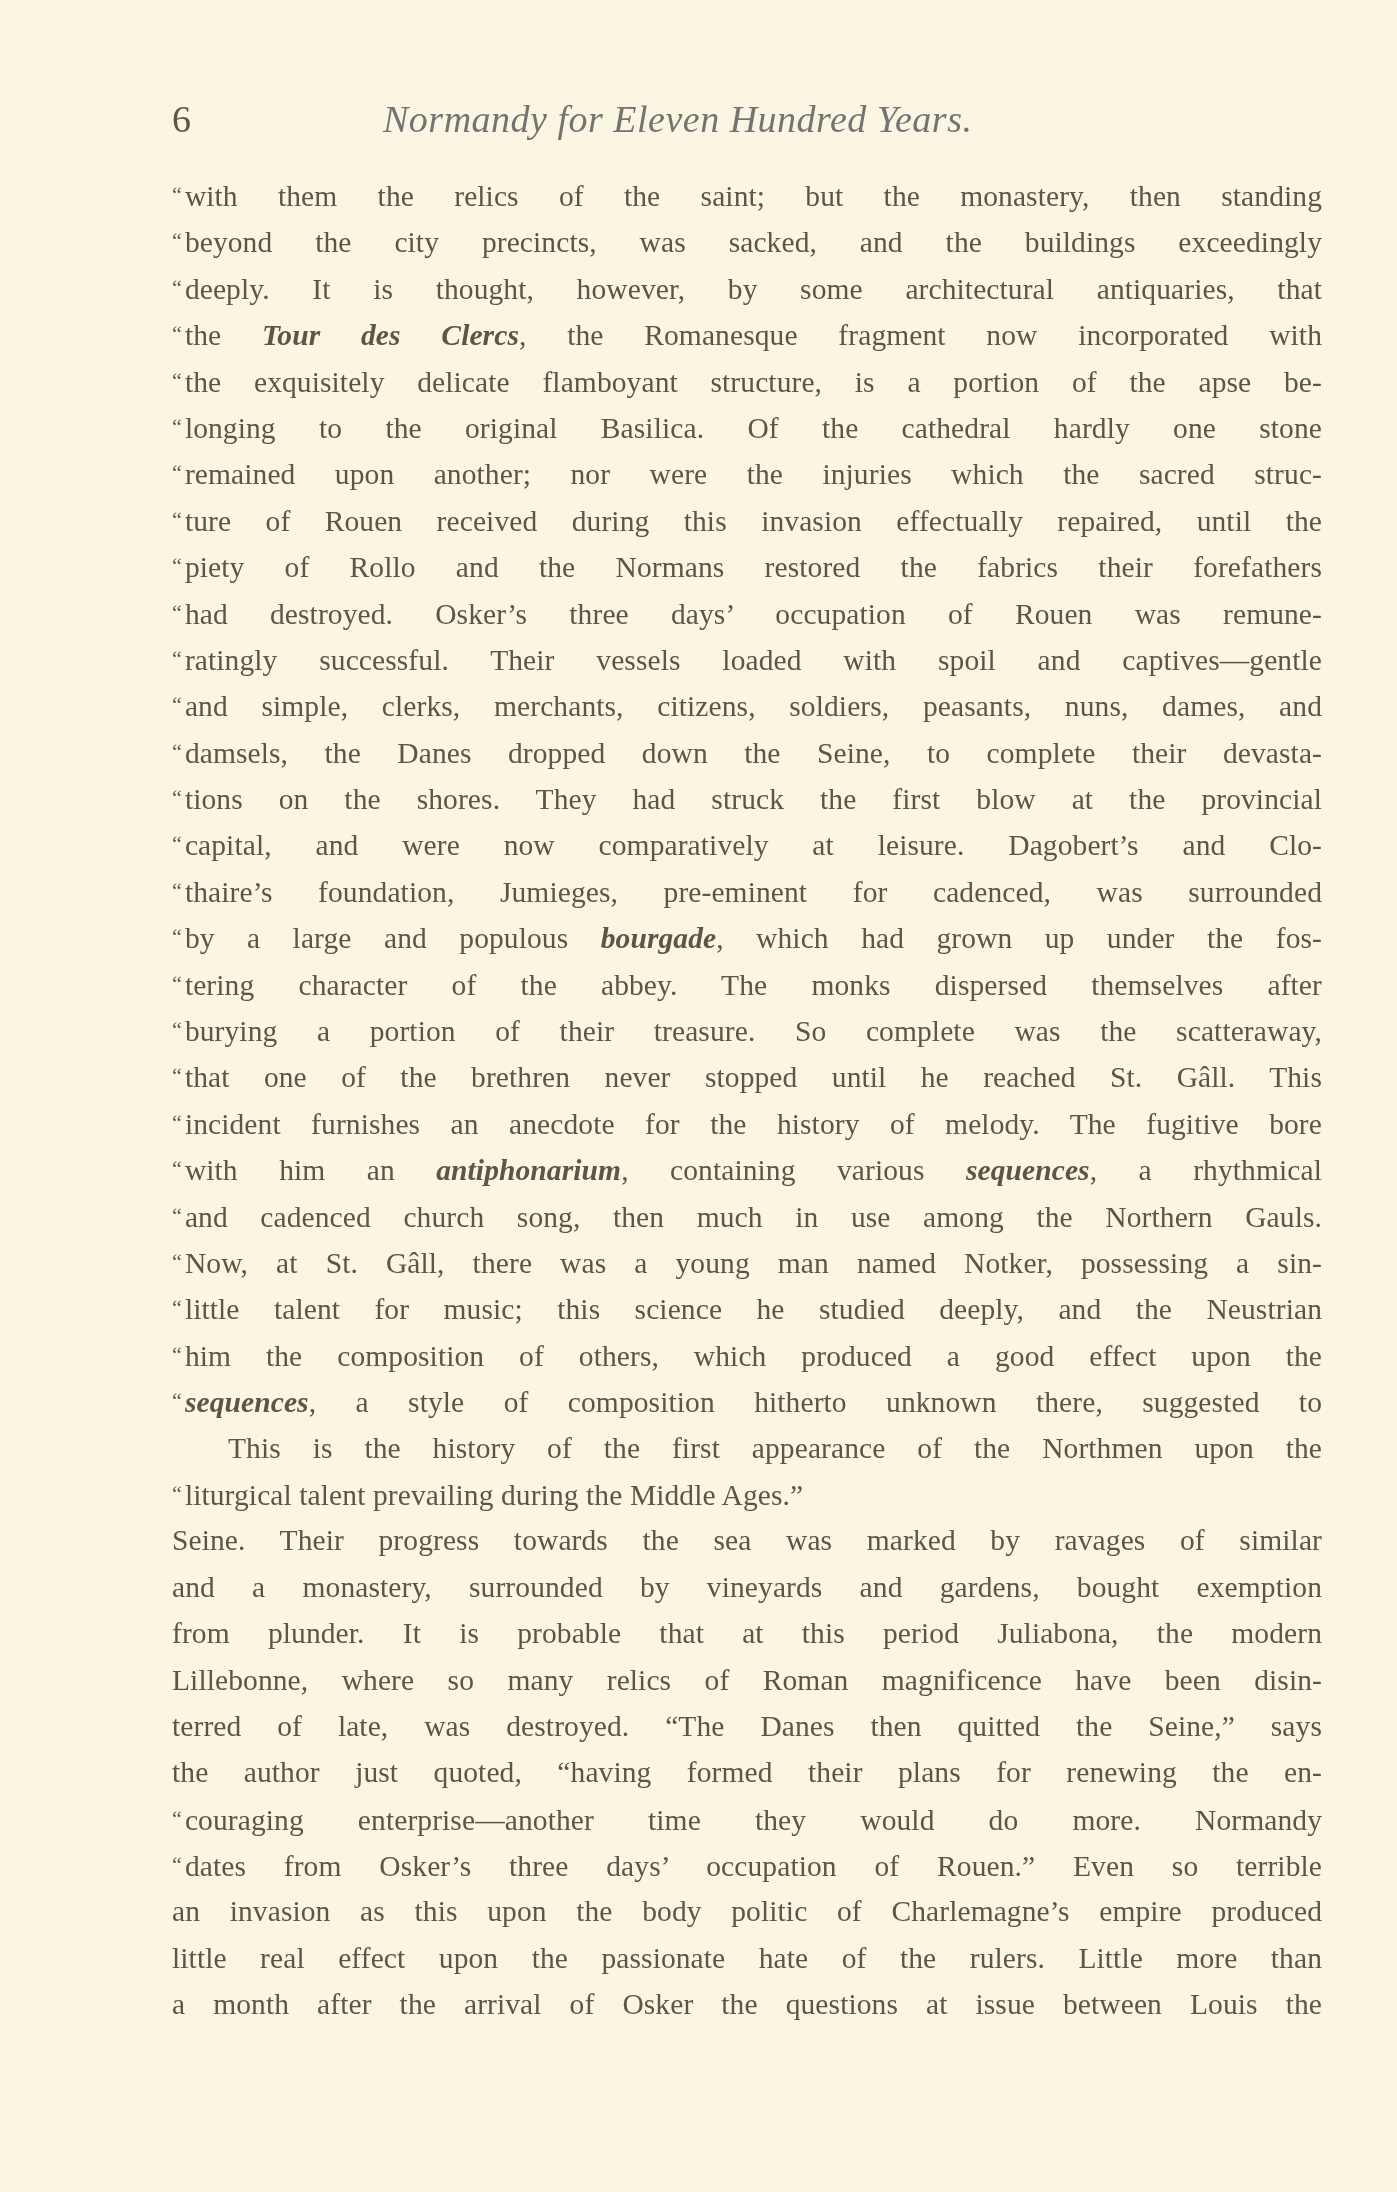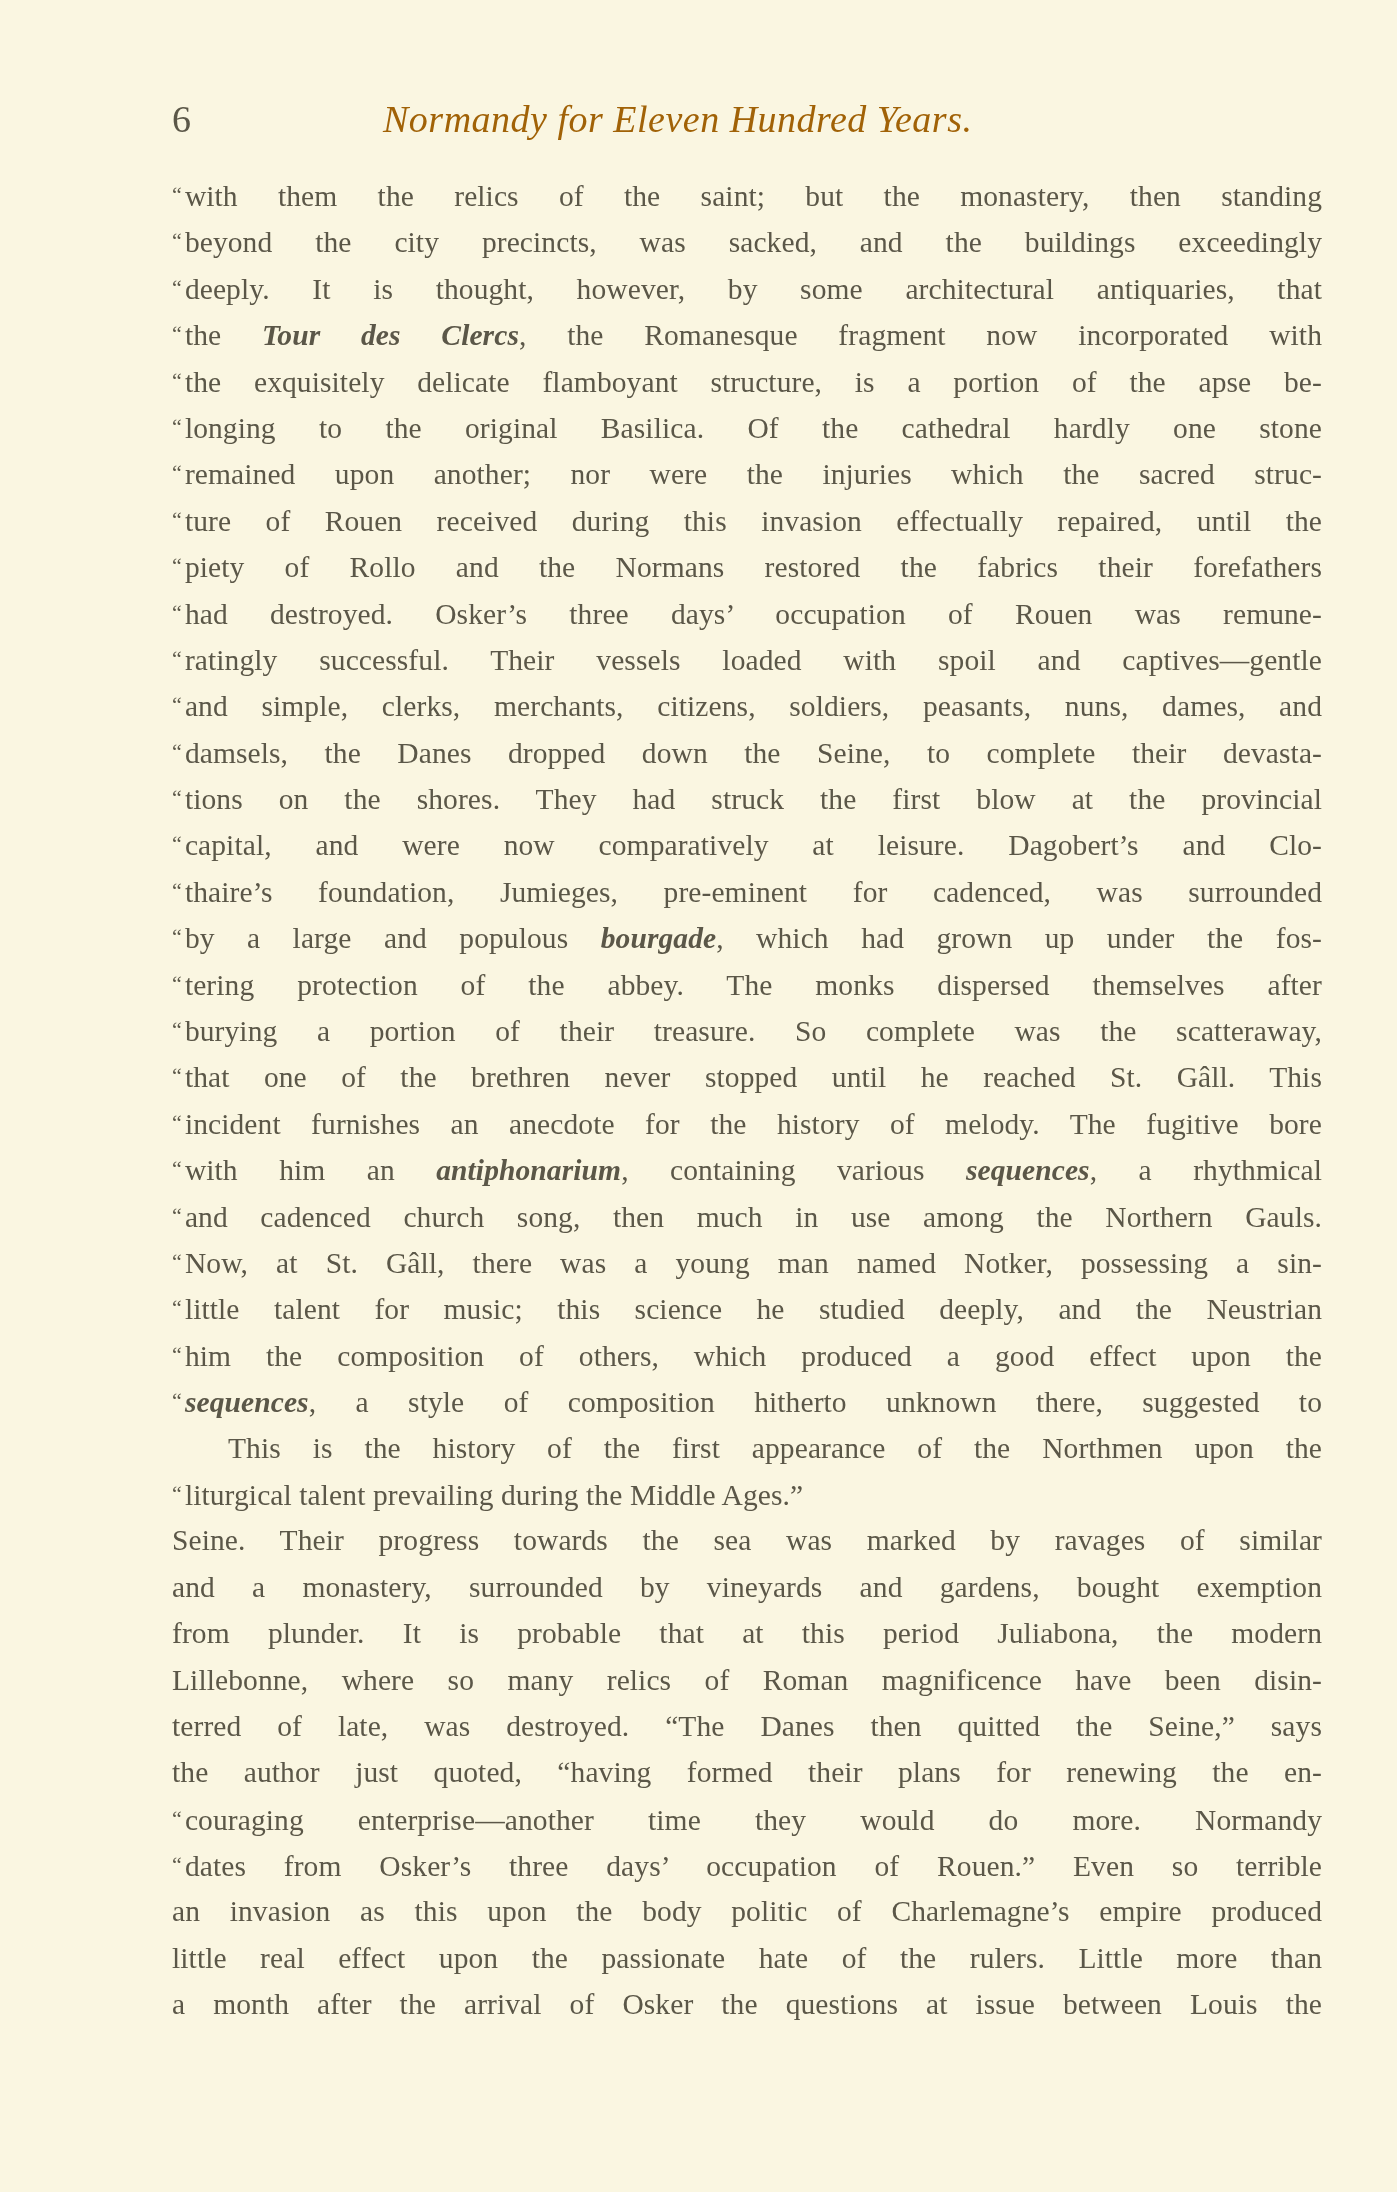--- a/index.html
+++ b/index.html
@@ -37,21 +37,21 @@
     color: #5b5748;
   }
   .running-title {
     position: absolute;
     left: 211px;
     top: 0;
     font-size: 38px;
     line-height: 50px;
     font-style: italic;
     letter-spacing: 0.5px;
-    color: #a16207;
+    color: #737373;
   }
   .body-text {
     position: absolute;
     left: 172px;
     top: 172px;
     width: 1150px;
   }
   .line {
     display: block;
     height: 46.4px;
@@ -100,21 +100,21 @@
       <div class="line"><span class="q">“</span><span>ture of Rouen received during this invasion effectually repaired, until the</span></div>
       <div class="line"><span class="q">“</span><span>piety of Rollo and the Normans restored the fabrics their forefathers</span></div>
       <div class="line"><span class="q">“</span><span>had destroyed.  Osker’s three days’ occupation of Rouen was remune-</span></div>
       <div class="line"><span class="q">“</span><span>ratingly successful.  Their vessels loaded with spoil and captives—gentle</span></div>
       <div class="line"><span class="q">“</span><span>and simple, clerks, merchants, citizens, soldiers, peasants, nuns, dames, and</span></div>
       <div class="line"><span class="q">“</span><span>damsels, the Danes dropped down the Seine, to complete their devasta-</span></div>
       <div class="line"><span class="q">“</span><span>tions on the shores.  They had struck the first blow at the provincial</span></div>
       <div class="line"><span class="q">“</span><span>capital, and were now comparatively at leisure.  Dagobert’s and Clo-</span></div>
       <div class="line"><span class="q">“</span><span>thaire’s foundation, Jumieges, pre-eminent for cadenced, was surrounded</span></div>
       <div class="line"><span class="q">“</span><span>by a large and populous </span><span class="it">bourgade</span><span>, which had grown up under the fos-</span></div>
-      <div class="line"><span class="q">“</span><span>tering protection of the abbey.  The monks dispersed themselves after</span></div>
+      <div class="line"><span class="q">“</span><span>tering character of the abbey.  The monks dispersed themselves after</span></div>
       <div class="line"><span class="q">“</span><span>burying a portion of their treasure.  So complete was the scatteraway,</span></div>
       <div class="line"><span class="q">“</span><span>that one of the brethren never stopped until he reached St. Gâll.  This</span></div>
       <div class="line"><span class="q">“</span><span>incident furnishes an anecdote for the history of melody.  The fugitive bore</span></div>
       <div class="line"><span class="q">“</span><span>with him an </span><span class="it">antiphonarium</span><span>, containing various </span><span class="it">sequences</span><span>, a rhythmical</span></div>
       <div class="line"><span class="q">“</span><span>and cadenced church song, then much in use among the Northern Gauls.</span></div>
       <div class="line"><span class="q">“</span><span>Now, at St. Gâll, there was a young man named Notker, possessing a sin-</span></div>
       <div class="line"><span class="q">“</span><span>little talent for music; this science he studied deeply, and the Neustrian</span></div>
       <div class="line"><span class="q">“</span><span>him the composition of others, which produced a good effect upon the</span></div>
       <div class="line"><span class="q">“</span><span class="it">sequences</span><span>, a style of composition hitherto unknown there, suggested to</span></div>
       <div class="line indent"><span>This is the history of the first appearance of the Northmen upon the</span></div>

